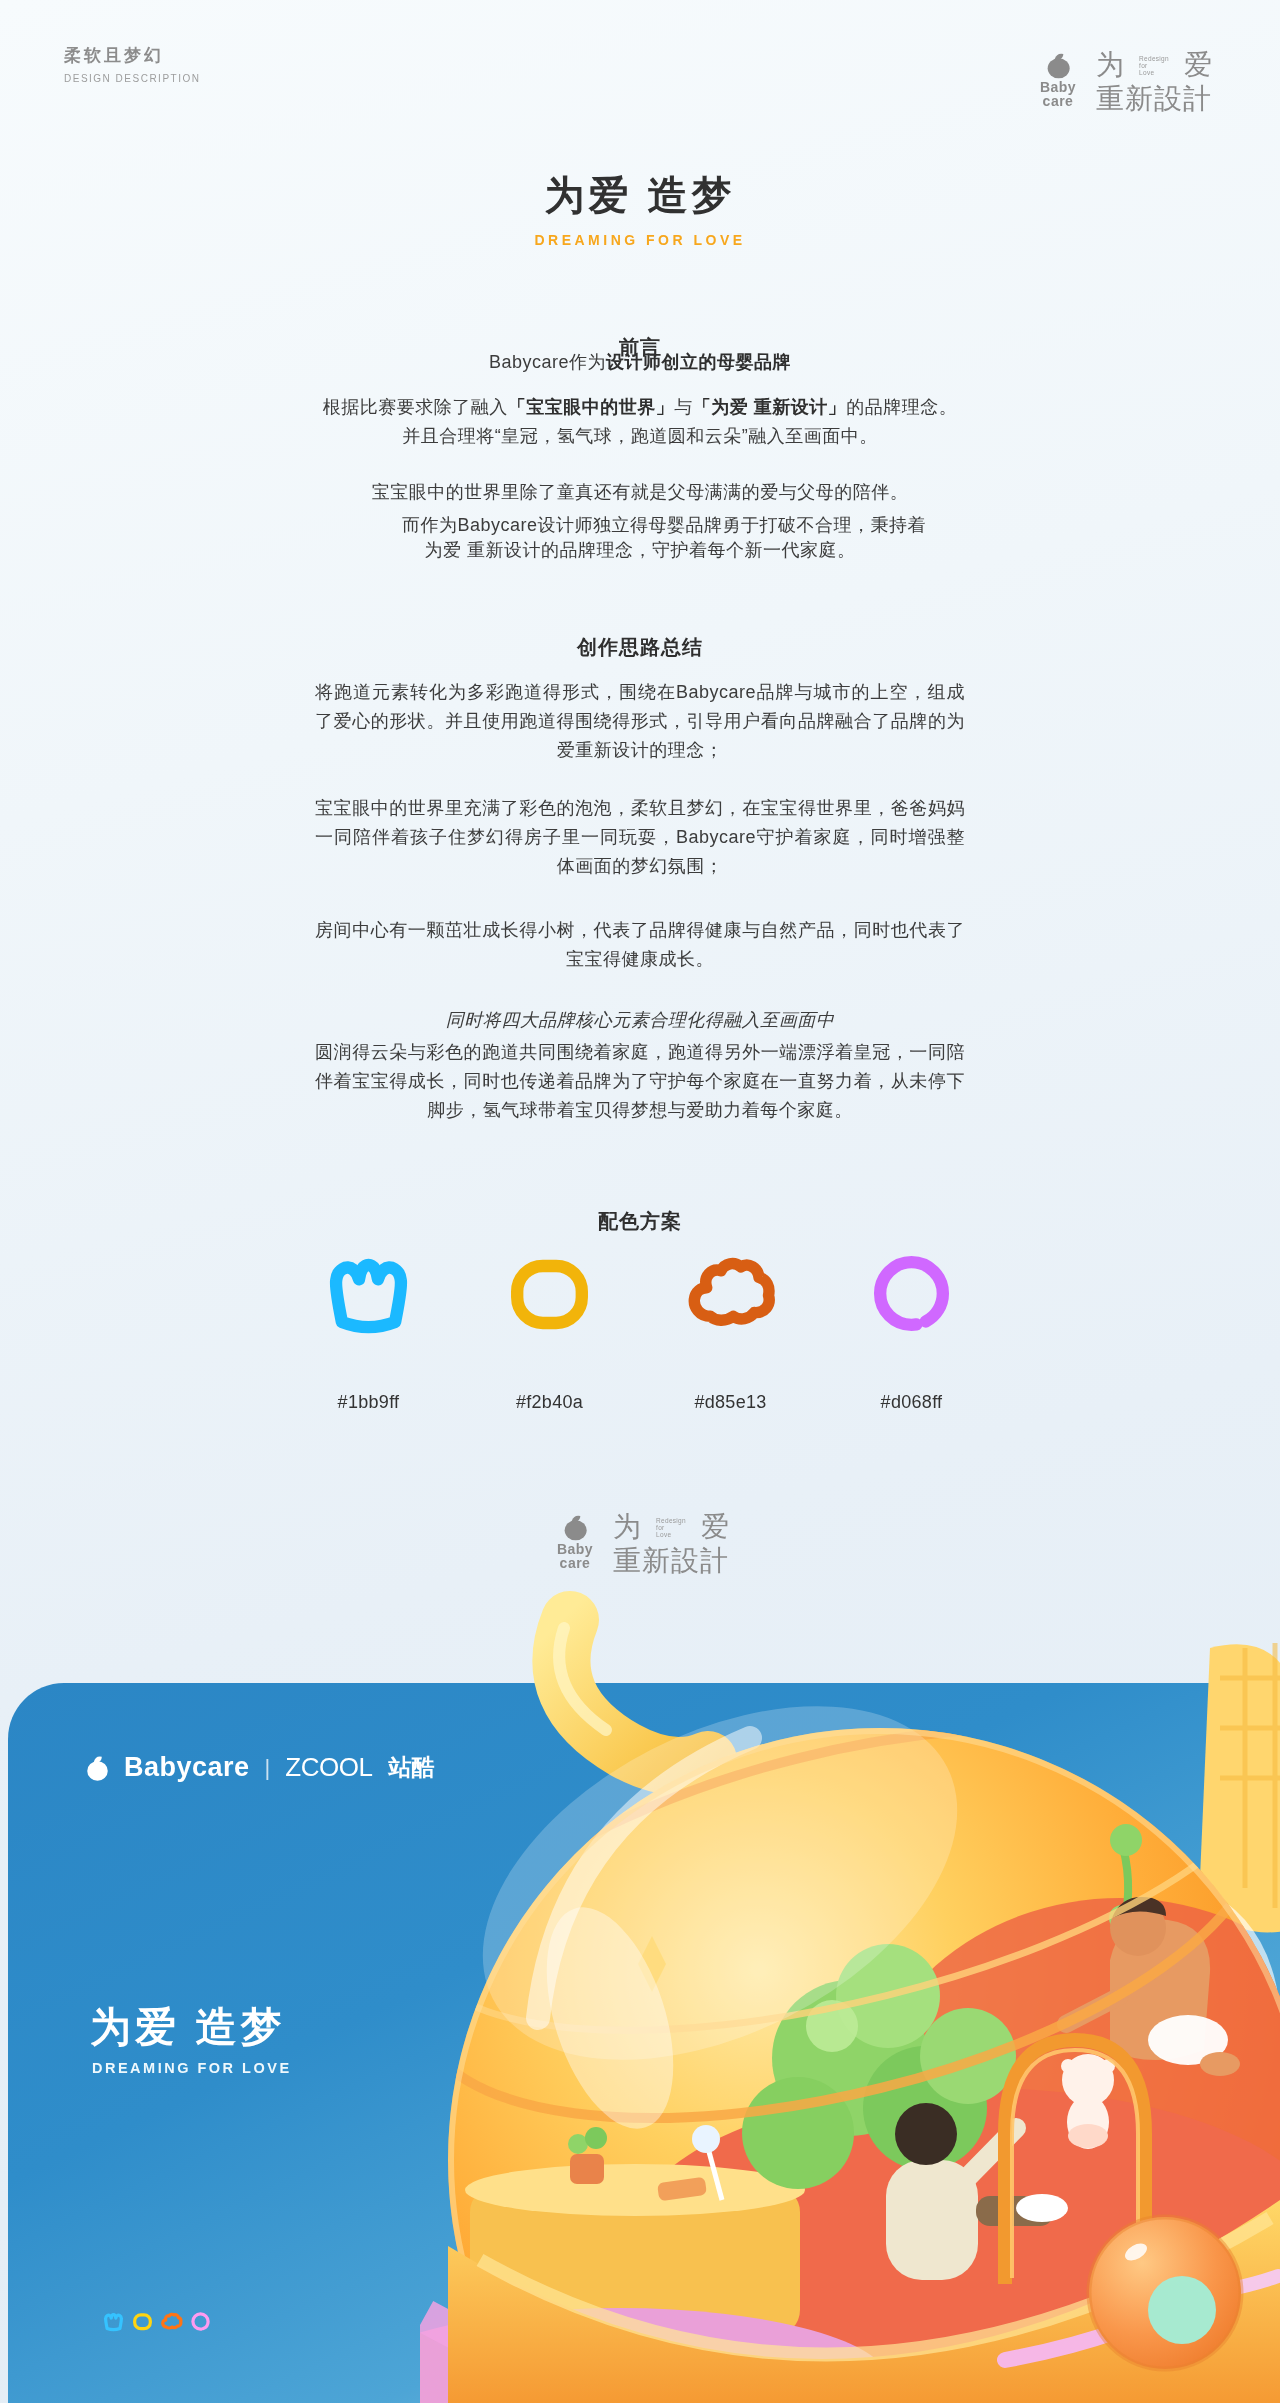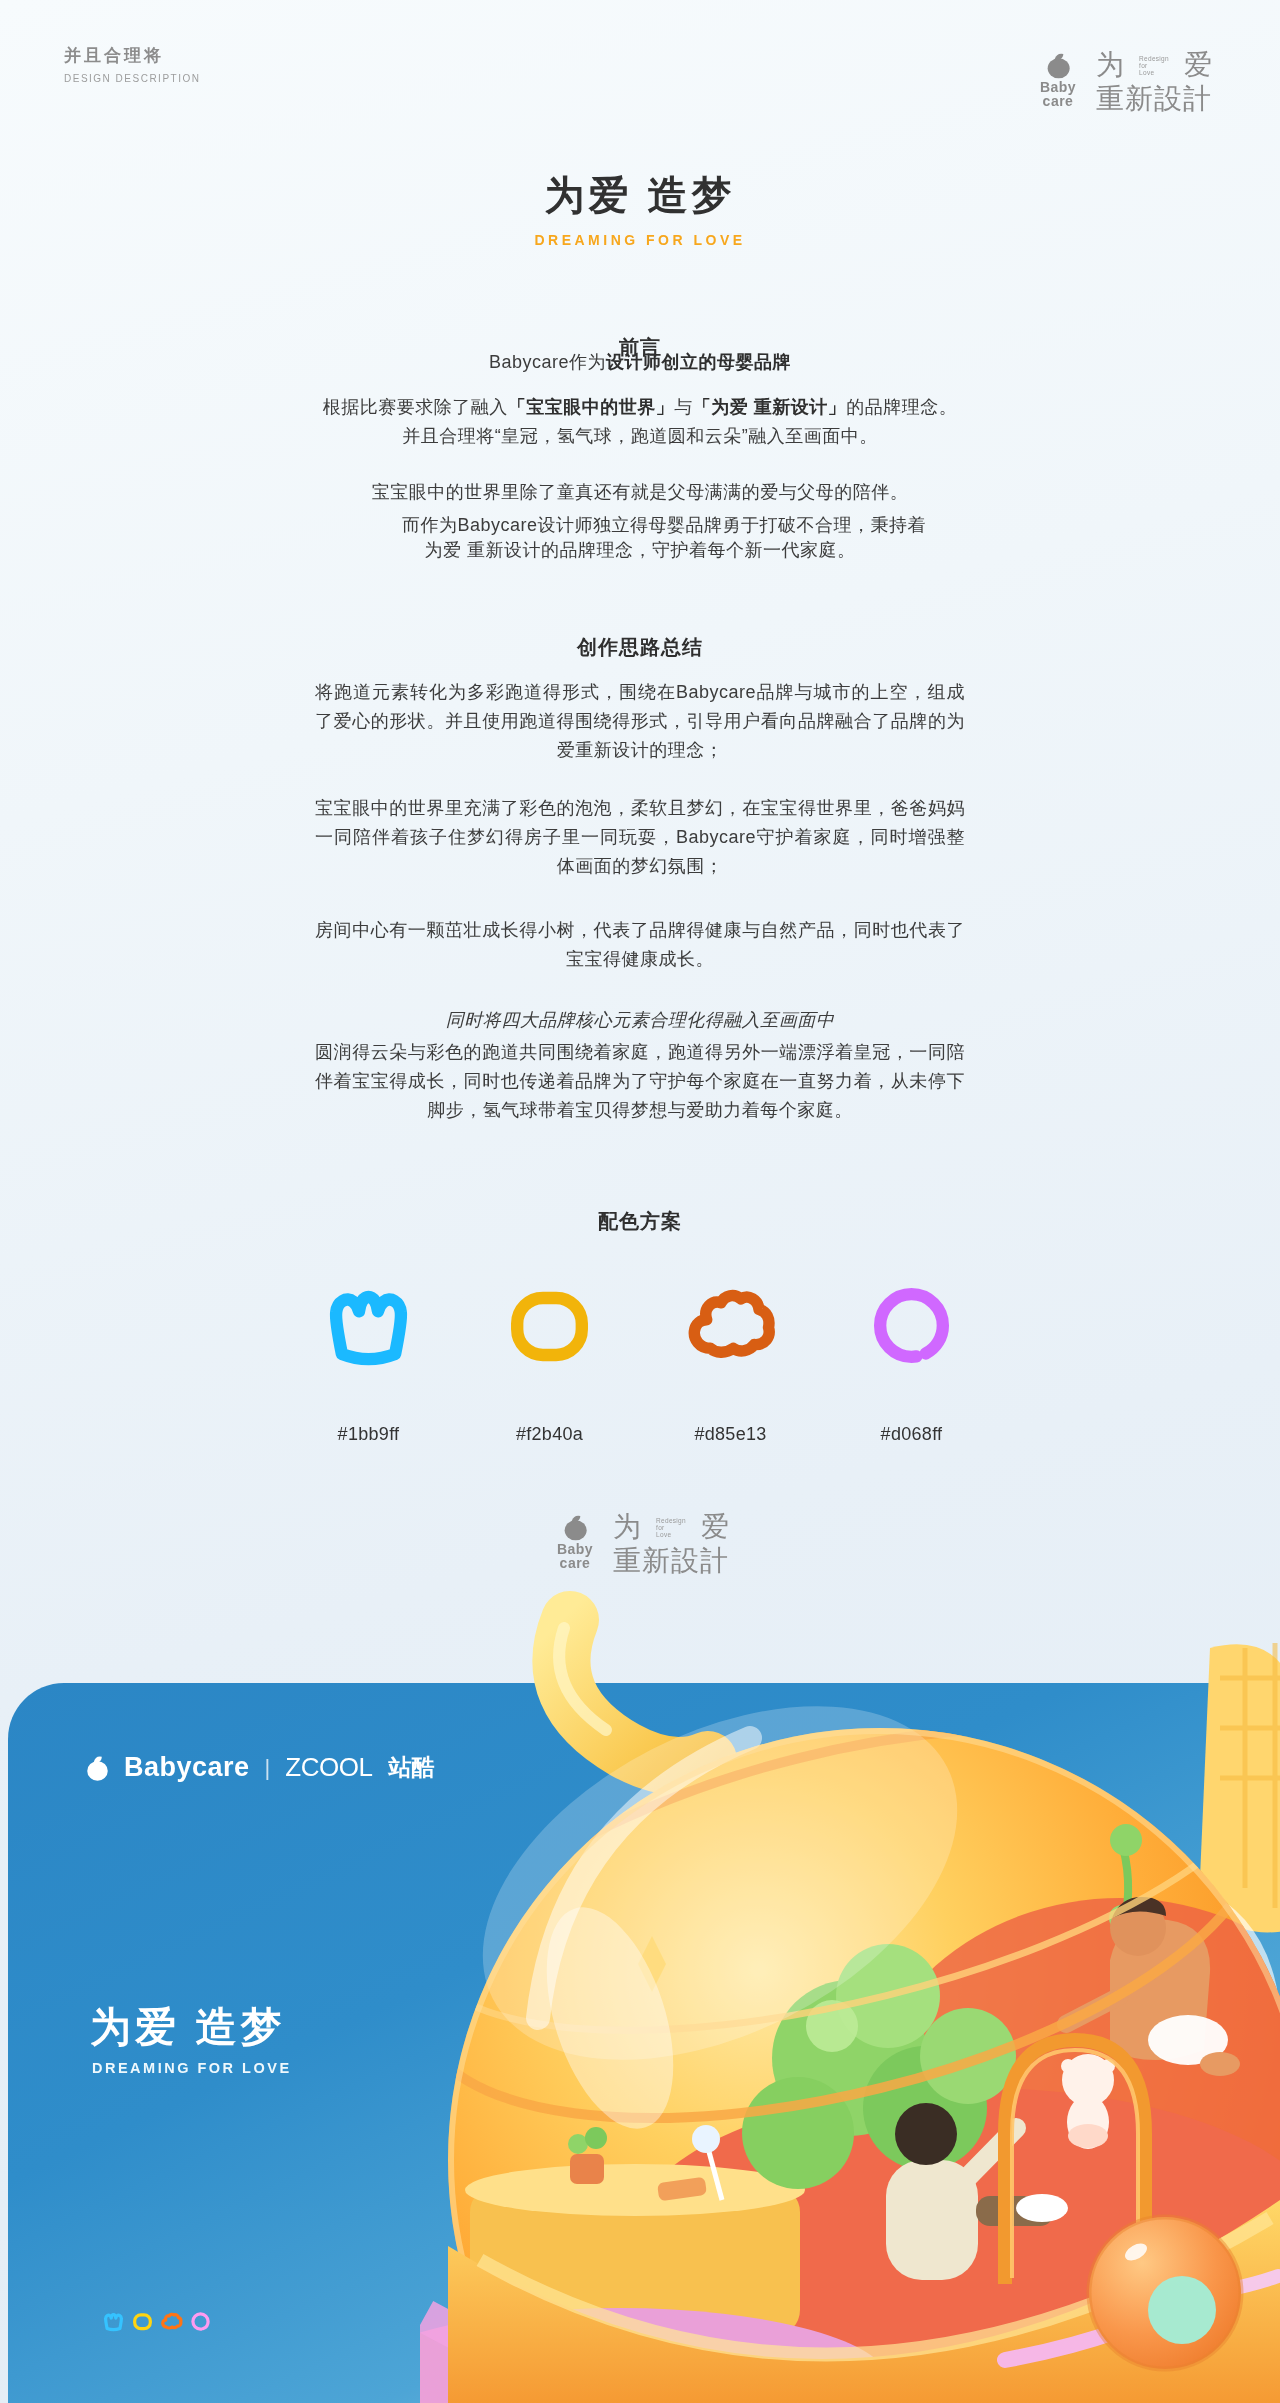--- a/index.html
+++ b/index.html
@@ -34,21 +34,21 @@
     font-size:40px;font-weight:800;letter-spacing:4px;color:#313131;}
   .hero-sub{position:absolute;left:0;right:0;top:232px;text-align:center;
     font-size:14px;font-weight:700;letter-spacing:3.5px;color:#f7a71d;}
   
   .sec-head{position:absolute;left:0;right:0;text-align:center;font-size:20px;font-weight:700;color:#2f2f2f;letter-spacing:1px;}
   .cline{position:absolute;left:0;right:0;text-align:center;font-size:18px;line-height:29px;color:#3c3c3c;letter-spacing:.5px;}
   .cline b{font-weight:700;color:#2f2f2f;}
   .jpara{position:absolute;left:315px;width:650px;font-size:18px;line-height:29px;color:#3c3c3c;
     letter-spacing:.5px;text-align:justify;text-align-last:center;}
   
-  .palette-row{position:absolute;top:1278px;left:50%;transform:translateX(-50%);display:flex;gap:86px;}
+  .palette-row{position:absolute;top:1246px;left:50%;transform:translateX(-50%);display:flex;gap:86px;}
   .swatch{width:95px;display:flex;flex-direction:column;align-items:center;}
   .swatch svg{width:95px;height:95px;}
   .swatch-hex{margin-top:51px;font-size:18px;color:#333;letter-spacing:.3px;}
   
   .card{position:absolute;left:8px;right:0;top:1683px;bottom:0;
     background:linear-gradient(155deg,#2b86c5 0%,#2f8dca 38%,#4da5d6 68%,#8cc8e6 88%,#c6e6f1 100%);
     border-radius:56px 0 0 0;}
   .card::after{content:'';position:absolute;right:-40px;bottom:-60px;width:640px;height:540px;
     background:radial-gradient(closest-side,rgba(255,255,255,.8),rgba(255,240,250,.35) 55%,rgba(255,255,255,0) 75%);}
   .poster-brand{position:absolute;left:84px;top:1752px;display:flex;align-items:center;gap:13px;color:#fff;z-index:6;}
@@ -63,21 +63,21 @@
   .mini-icons svg{width:23px;height:23px;}
   
   .capsule{position:absolute;left:420px;top:1588px;width:860px;height:815px;z-index:5;pointer-events:none;}
 </style>
 </head>
 <body>
 
 <div id="page">
 
   <div class="hdr-left">
-    <div class="hdr-title">并且合理将</div>
+    <div class="hdr-title">柔软且梦幻</div>
     <div class="hdr-sub">DESIGN DESCRIPTION</div>
   </div>
 
   <div id="logo-top" class="brandlogo">
     <div class="bl-left">
       <svg viewBox="0 0 100 90">
         <ellipse cx="52" cy="55" rx="33" ry="30" fill="#8b8b8b"></ellipse>
         <path d="M40,28 Q46,8 66,12 Q66,26 48,32 Z" fill="#8b8b8b"></path>
       </svg>
       <div class="bl-baby">Baby</div>

